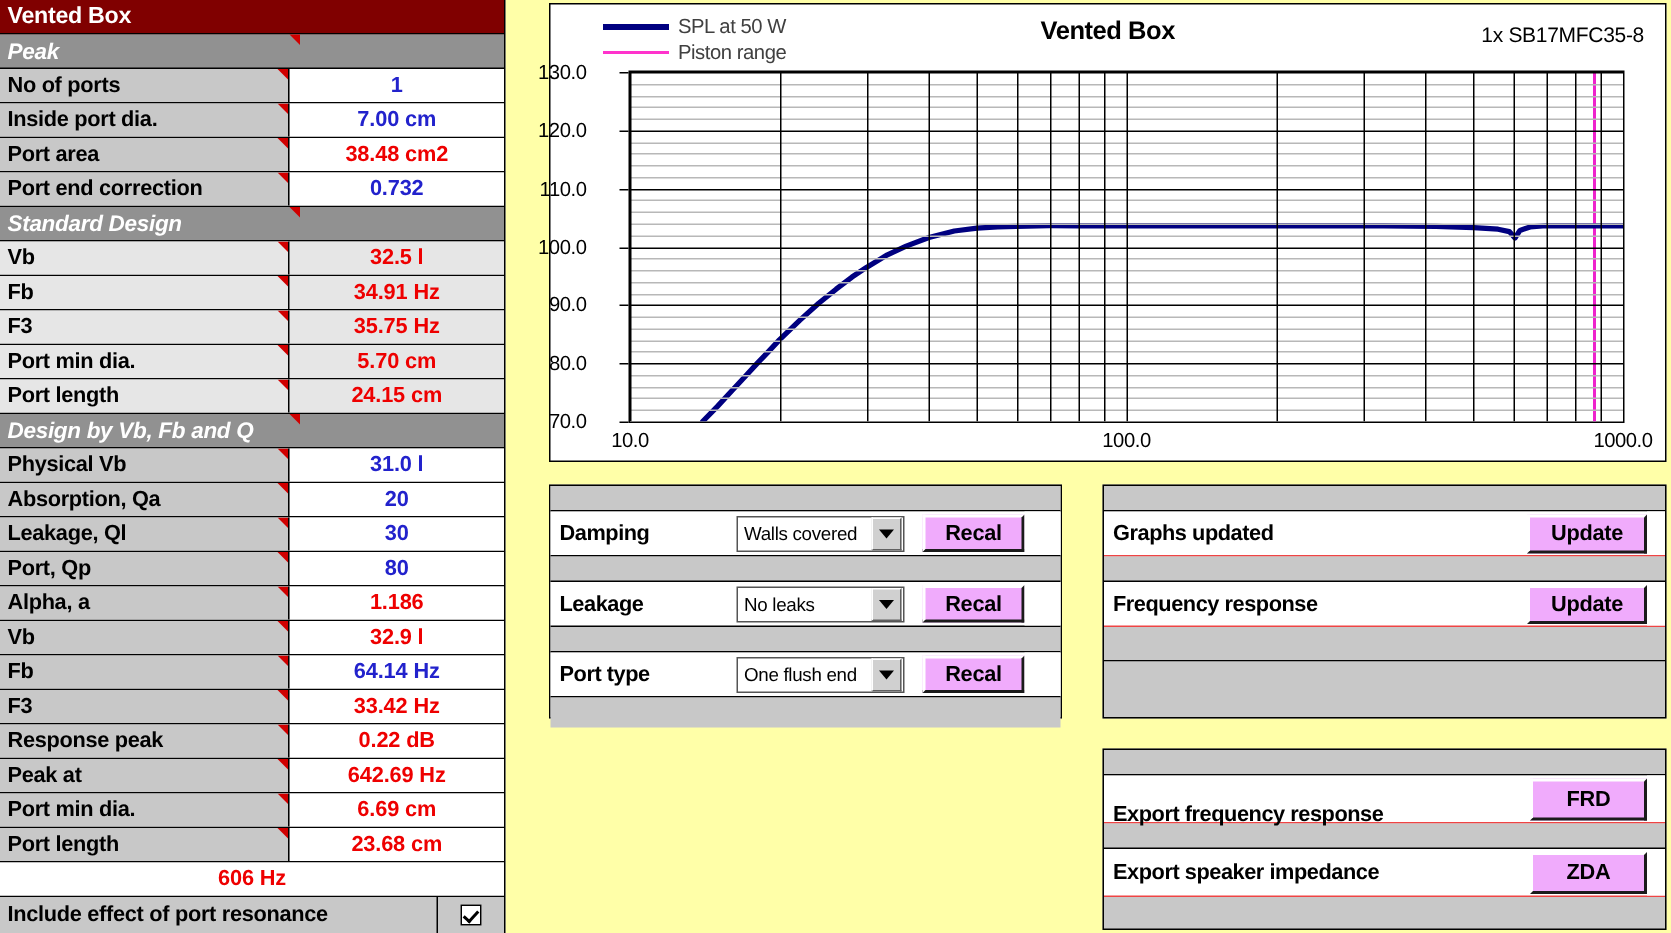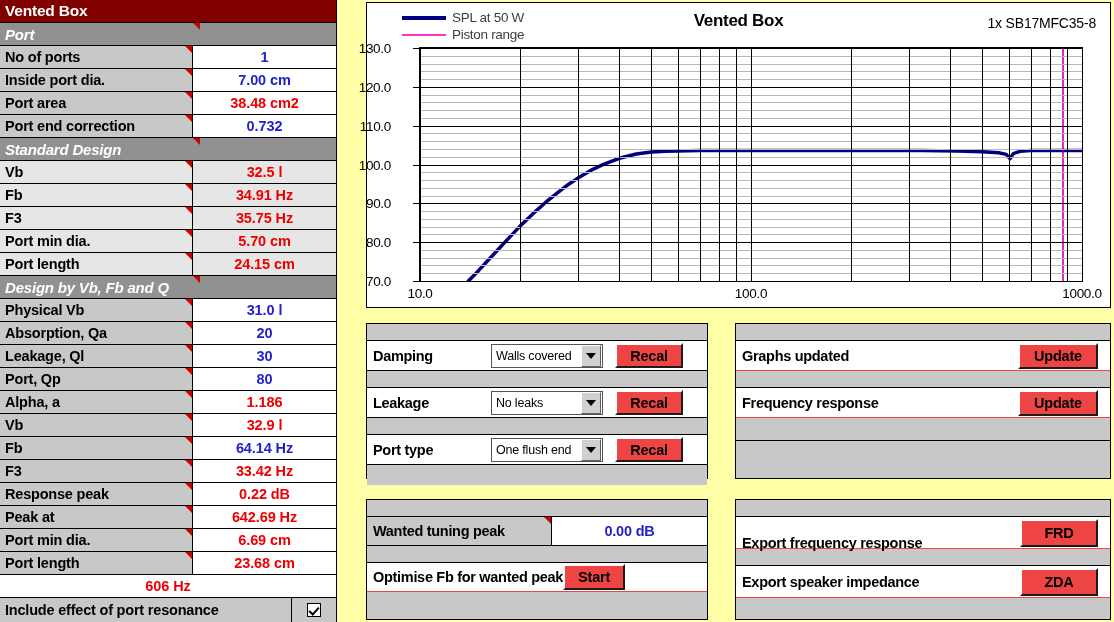--- a/index.html
+++ b/index.html
@@ -169,21 +169,21 @@
     border-right-color:#606060;border-bottom-color:#606060;
     box-sizing:border-box;
     display:flex;align-items:center;justify-content:center;
   }
   .combo-arrow i{
     width:0;height:0;display:block;
     border-left:5px solid transparent;border-right:5px solid transparent;
     border-top:6px solid #000;
   }
   .btn{
-    background:#ef4444;
+    background:#f0abfc;
     border:2px outset #f0f0f0;
     border-top-color:#fff;border-left-color:#fff;
     border-right-color:#707070;border-bottom-color:#707070;
     font-size:14.5px;font-weight:bold;color:#000;
     display:flex;align-items:center;justify-content:center;
     box-sizing:border-box;letter-spacing:-0.2px;
     font-family:"Liberation Sans",sans-serif;
   }
   .btn-recal{width:68px;height:25px;margin-left:12px;}
   .btn-update{width:80px;height:26px;}
@@ -218,21 +218,21 @@
     font-size:14.5px;font-weight:bold;color:#2222cc;letter-spacing:-0.2px;
   }
 </style>
 </head>
 <body>
 
 <div class="app">
 
   <div id="param-table">
       <div class="row-title">Vented Box</div>
-      <div class="row-section mark">Port</div>
+      <div class="row-section mark">Peak</div>
       <div class="prow">
         <div class="p-label mark">No of ports</div>
         <div class="p-val v-blue">1</div>
       </div>
       <div class="prow">
         <div class="p-label mark">Inside port dia.</div>
         <div class="p-val v-blue">7.00 cm</div>
       </div>
       <div class="prow">
         <div class="p-label mark">Port area</div>
@@ -469,34 +469,20 @@
         <div class="ctrl-row-wide">
           <div class="wide-label" style="flex: 1 1 0%;">Frequency response</div>
           <div class="btn btn-update">Update</div>
           <div style="width: 12px; height: 100%; background: rgb(255, 255, 255);"></div>
         </div>
       </div>
     <div class="blank-row"></div>
     <div class="blank-row" style="border-bottom:none;"></div>
   </div>
 
-  <div class="panel" id="panel-tuning">
-    <div class="spacer"></div>
-    <div class="ctrl-row" style="height:29px;">
-      <div class="tune-label">Wanted tuning peak</div>
-      <div class="tune-val">0.00 dB</div>
-    </div>
-    <div class="spacer"></div>
-    <div class="ctrl-row-wide" style="height:29px;">
-      <div class="wide-label">Optimise Fb for wanted peak</div>
-      <div class="btn btn-start">Start</div>
-      <div class="grow"></div>
-    </div>
-    <div class="spacer" style="border-bottom:none;"></div>
-  </div>
 
   <div class="panel" id="panel-export">
     <div class="spacer"></div>
     <div id="export-rows">
         <div class="ctrl-row-wide" style="height: 32px;">
           <div class="wide-label" style="flex: 1 1 0%; margin-top: 20px;">Export frequency response</div>
           <div class="btn btn-exp">FRD</div>
           <div style="width: 12px; height: 100%; background: rgb(255, 255, 255);"></div>
         </div>
         <div class="spacer"></div>

